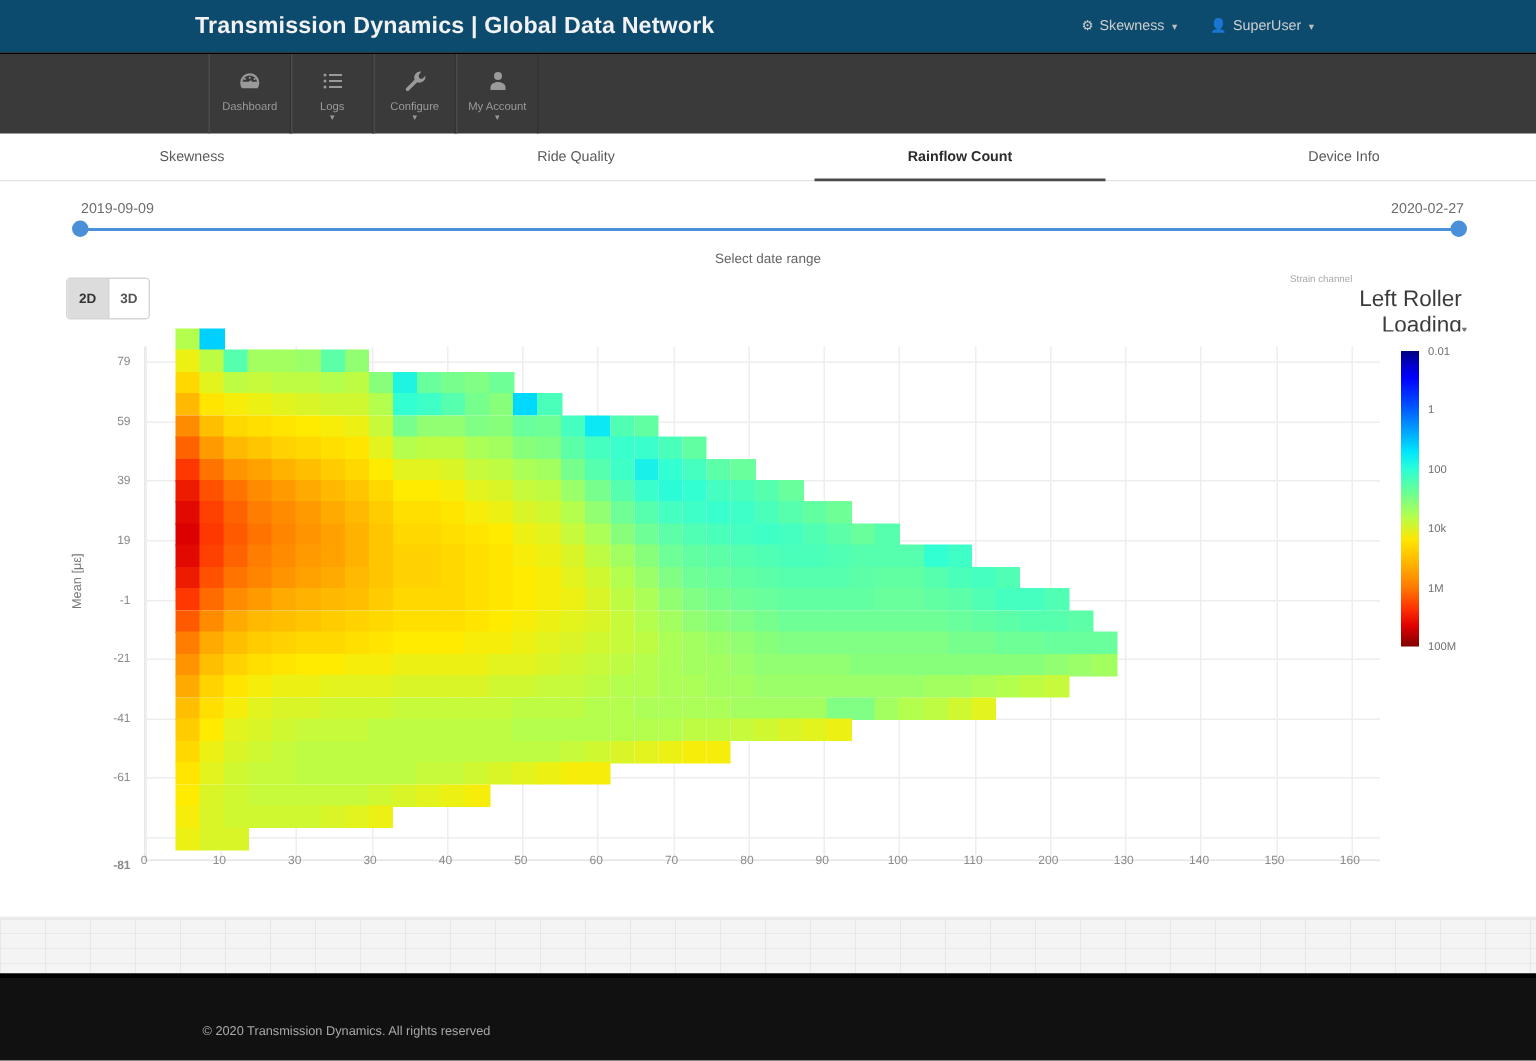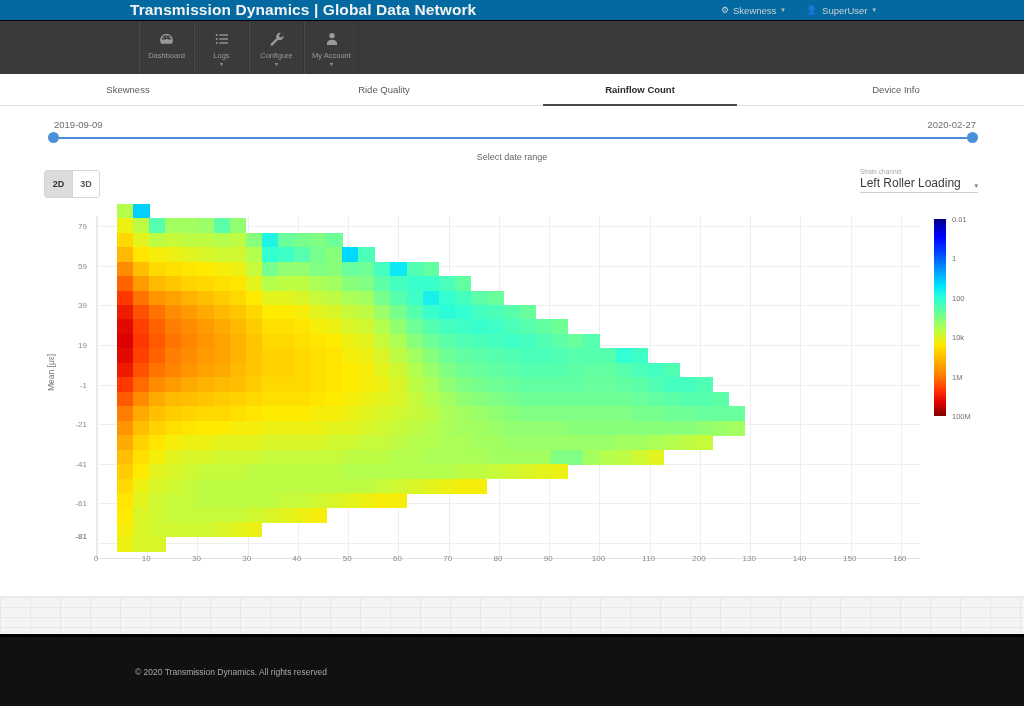--- a/index.html
+++ b/index.html
@@ -6,22 +6,22 @@
   * { box-sizing: border-box; margin: 0; padding: 0; }
   html, body {
     width: 1024px; height: 707px;
     font-family: "Liberation Sans", sans-serif;
     background: #ffffff;
     overflow: hidden;
   }
 
   
   .top-header {
-    height: 20px;
-    background: #0369a1;
+    height: 35px;
+    background: #0c4a6e;
     position: relative;
     display: flex;
     align-items: center;
   }
   .brand-title {
     position: absolute;
     left: 130px;
     font-size: 15.5px;
     font-weight: bold;
     color: #f2f2f2;
@@ -205,21 +205,21 @@
   }
   .channel-value-row {
     display: flex;
     align-items: flex-end;
     justify-content: space-between;
     border-bottom: 1px solid #cfcfcf;
     padding-bottom: 2px;
     cursor: pointer;
   }
   .channel-value {
-    font-size: 12px;
+    font-size: 15px;
     color: #3b3b3b;
     text-align: right;
   }
   .channel-caret {
     font-size: 7px;
     color: #777;
     line-height: 9px;
   }
 
   
@@ -444,21 +444,21 @@
 <div class="chart-wrap">
   <div class="ytick-holder" id="yticks">
       <div class="ytick" style="top: 9.91329px;">79</div>
       <div class="ytick" style="top: 49.5665px;">59</div>
       <div class="ytick" style="top: 89.2197px;">39</div>
       <div class="ytick" style="top: 128.873px;">19</div>
       <div class="ytick" style="top: 168.526px;">-1</div>
       <div class="ytick" style="top: 208.179px;">-21</div>
       <div class="ytick" style="top: 247.832px;">-41</div>
       <div class="ytick" style="top: 287.486px;">-61</div>
-      <div class="ytick" style="top: 320px; font-weight: bold;">-81</div>
+      <div class="ytick" style="top: 346px; font-weight: bold;">-81</div>
     </div>
   <div class="ylabel">Mean [με]</div>
   <div class="plot" id="plot">
     <div class="axis-bottom"></div>
   <div class="grid-v" style="left: 0px;"></div>
       <div class="grid-v" style="left: 50.2439px;"></div>
       <div class="grid-v" style="left: 100.488px;"></div>
       <div class="grid-v" style="left: 150.732px;"></div>
       <div class="grid-v" style="left: 200.976px;"></div>
       <div class="grid-v" style="left: 251.22px;"></div>

